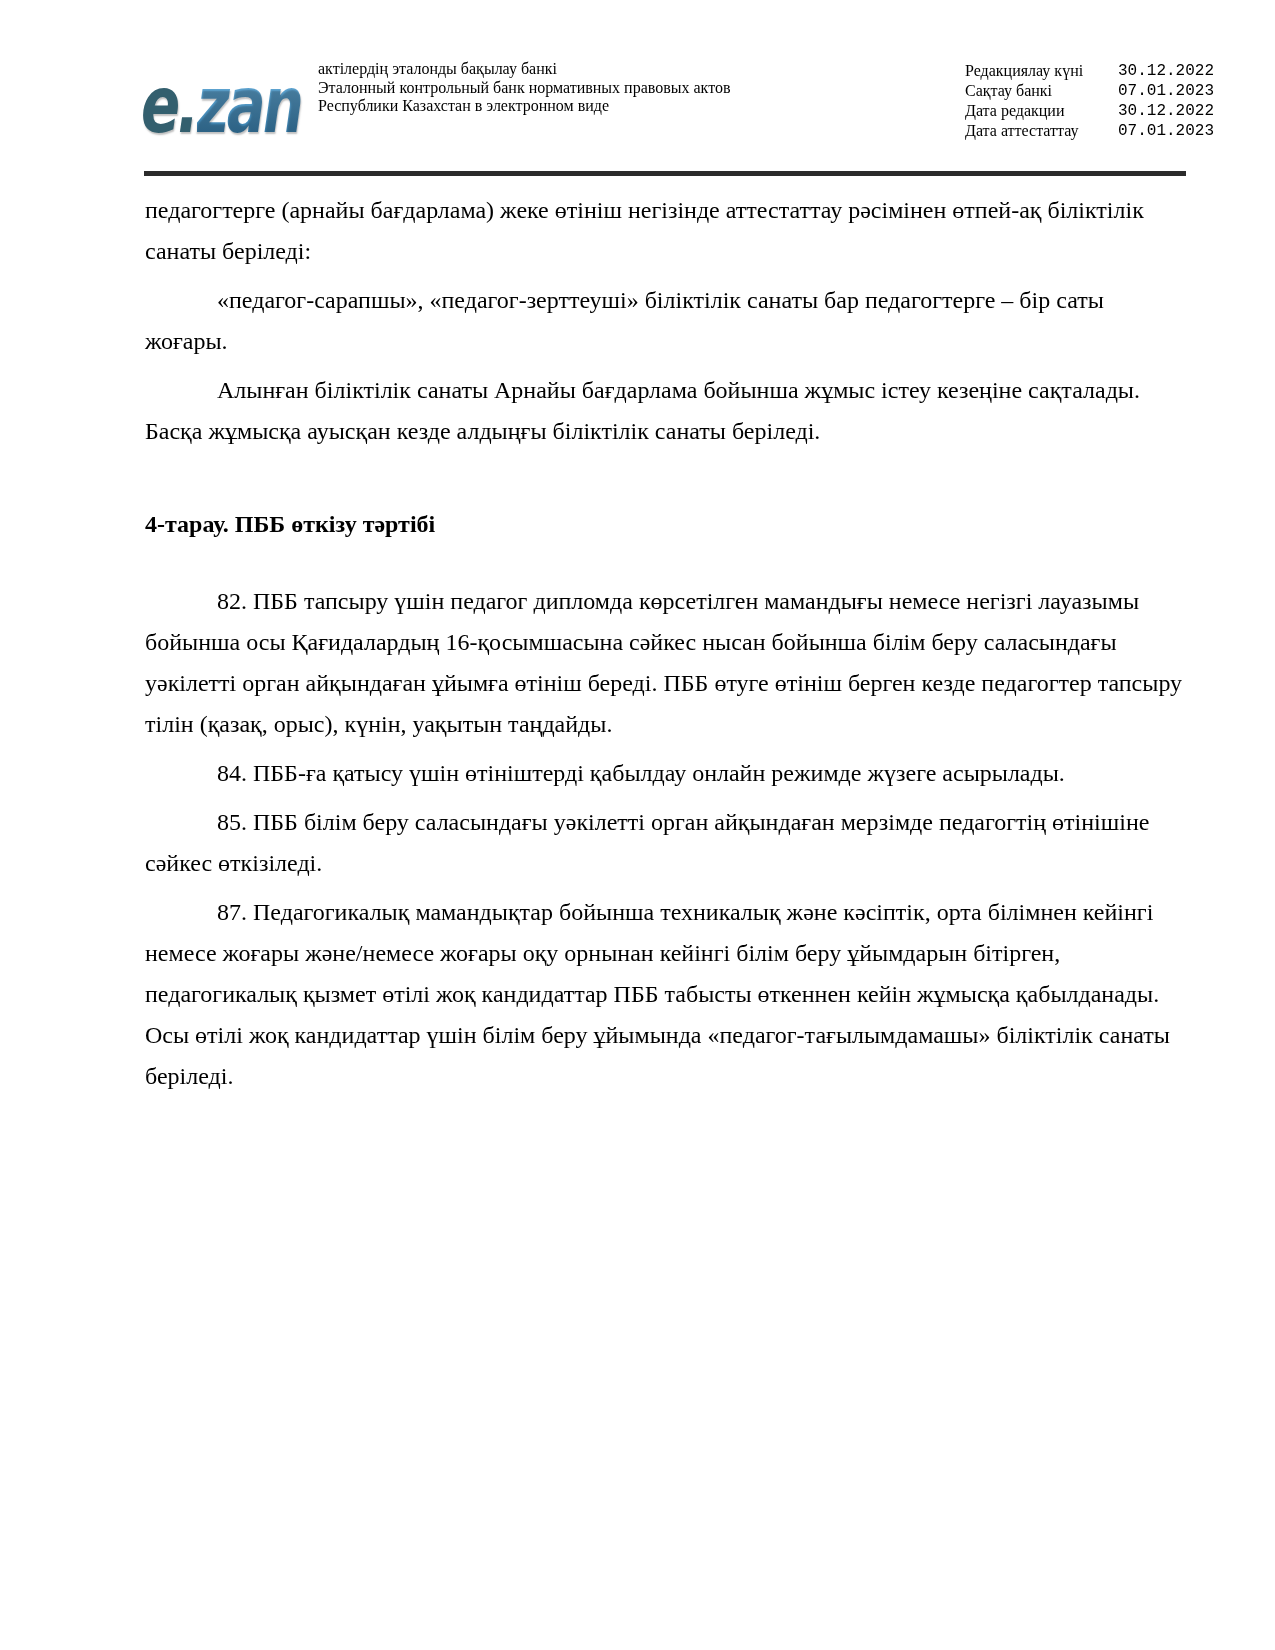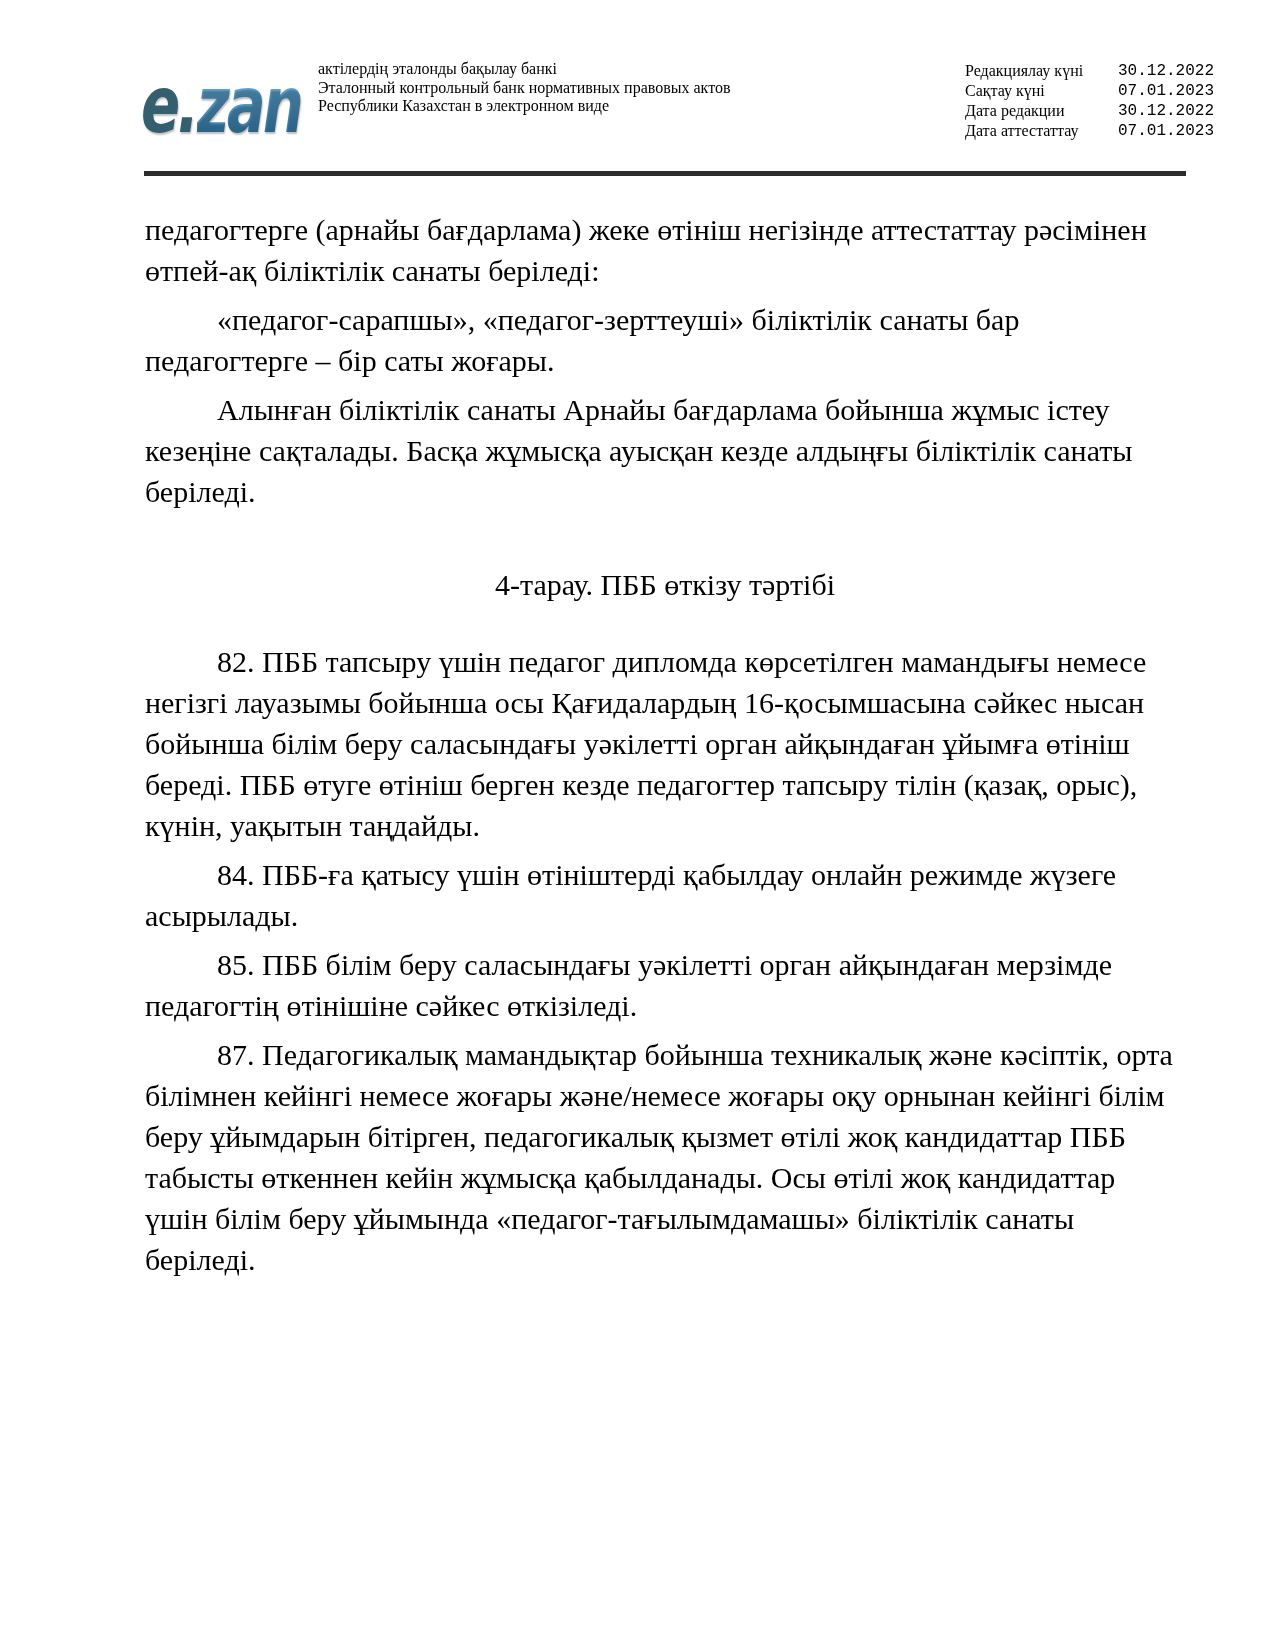--- a/index.html
+++ b/index.html
@@ -66,31 +66,31 @@
     top: 171px;
     width: 1042px;
     height: 5px;
     background: #2b2b2b;
   }
 
   
   .doc-body {
     position: absolute;
     left: 145px;
-    top: 209px;
+    top: 190px;
     width: 1040px;
-    font-size: 30px;
+    font-size: 24px;
     line-height: 41px;
     text-align: left;
   }
   .block-paragraph { margin: 0 0 8px 0; }
   .block-paragraph.indent { text-indent: 72px; }
   .block-heading {
-    font-weight: normal;
-    text-align: center;
+    font-weight: bold;
+    text-align: left;
     margin: 52px 0 36px 0;
   }
 </style>
 </head>
 <body>
 
 <div class="page">
 
   <header>
     <div class="logo">
@@ -103,21 +103,21 @@
       <div>Эталонный контрольный банк нормативных правовых актов</div>
       <div>Республики Казахстан в электронном виде</div>
     </div>
 
     <div class="dates-block">
       <div class="date-row">
         <span class="date-label">Редакциялау күні</span>
         <span class="date-value">30.12.2022</span>
       </div>
       <div class="date-row">
-        <span class="date-label">Сақтау күні</span>
+        <span class="date-label">Сақтау банкі</span>
         <span class="date-value">07.01.2023</span>
       </div>
       <div class="date-row">
         <span class="date-label">Дата редакции</span>
         <span class="date-value">30.12.2022</span>
       </div>
       <div class="date-row">
         <span class="date-label">Дата аттестаттау</span>
         <span class="date-value">07.01.2023</span>
       </div>

